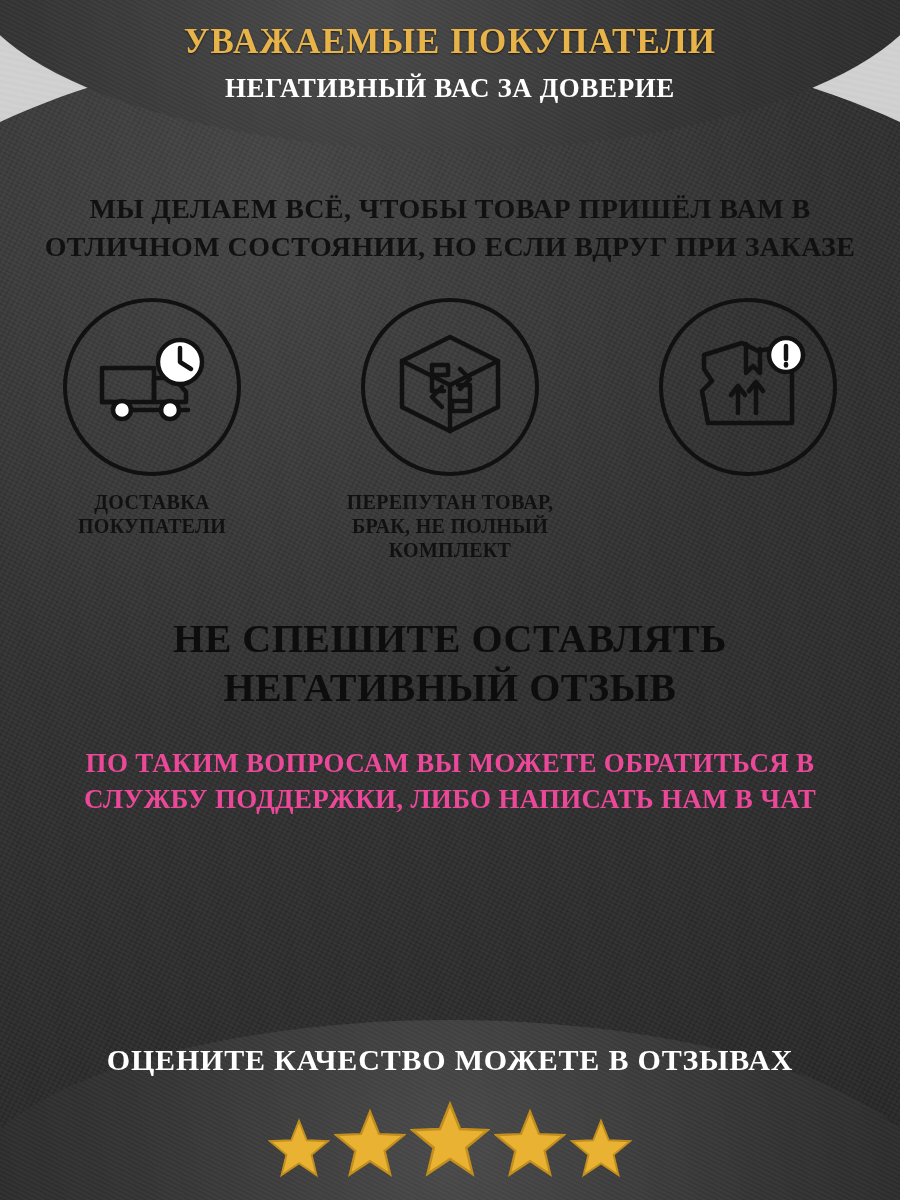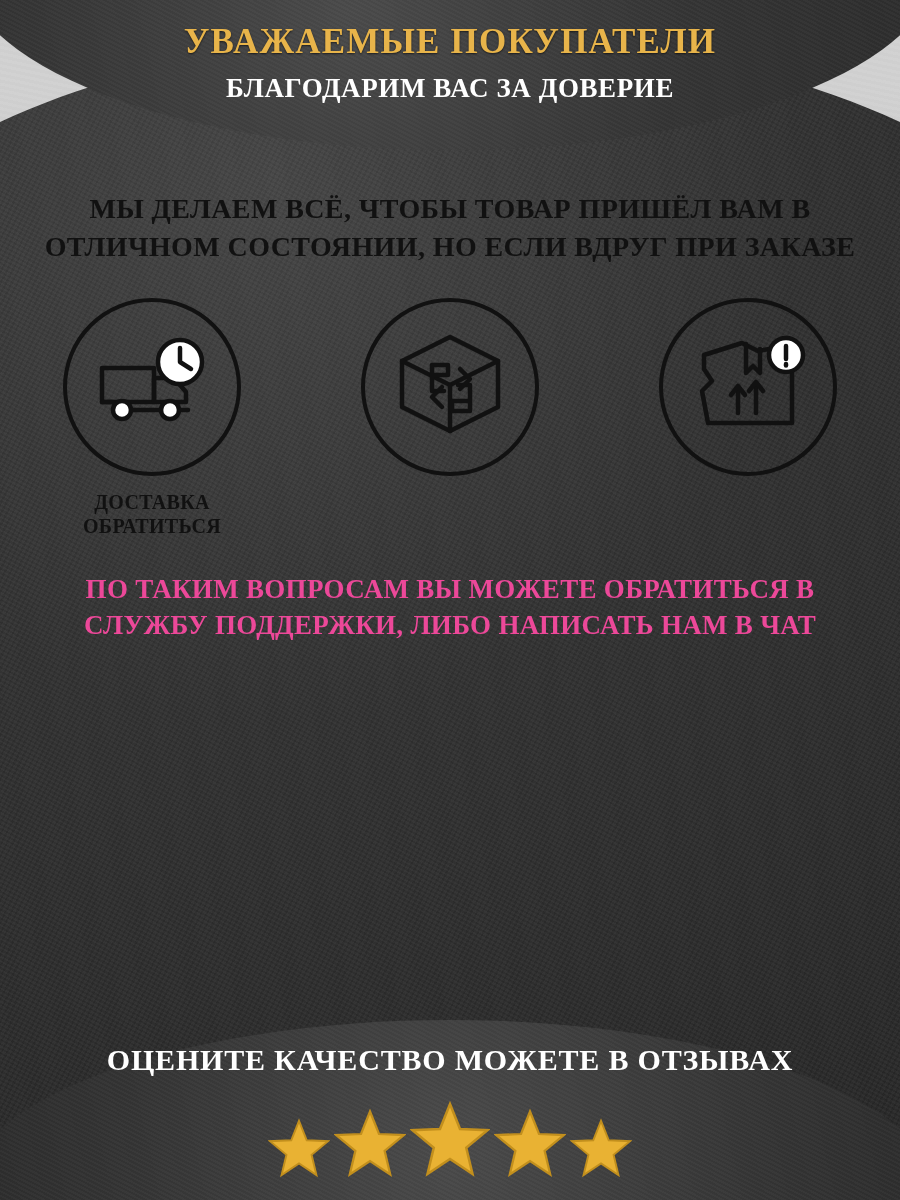--- a/index.html
+++ b/index.html
@@ -201,21 +201,21 @@
 
 <div class="page">
 
   <div class="dark-bg"></div>
   <div class="light-panel"></div>
   <div class="top-curve"></div>
   <div class="bottom-curve"></div>
 
   <div class="header">
     <div class="header-title">УВАЖАЕМЫЕ ПОКУПАТЕЛИ</div>
-    <div class="header-sub">БЛАГОДАРИМ ВАС ЗА ДОВЕРИЕ</div>
+    <div class="header-sub">НЕГАТИВНЫЙ ВАС ЗА ДОВЕРИЕ</div>
   </div>
 
   <div class="content">
 
     <div class="intro">МЫ ДЕЛАЕМ ВСЁ, ЧТОБЫ ТОВАР ПРИШЁЛ ВАМ В ОТЛИЧНОМ СОСТОЯНИИ, НО ЕСЛИ ВДРУГ ПРИ ЗАКАЗЕ</div>
 
     <div class="icons-row">
 
       <div class="icon-col">
         <div class="icon-circle">
@@ -229,39 +229,40 @@
               <circle cx="78" cy="80" r="9" fill="#fff"></circle>
               <path d="M39 80 H69"></path>
               <path d="M10 72 H21"></path>
               <path d="M87 80 H96"></path>
 
               <circle cx="88" cy="32" r="22" fill="#fff"></circle>
               <path d="M88 18 V32 L99 39"></path>
             </svg>
           </span>
         </div>
-        <div class="icon-caption">ДОСТАВКА ОБРАТИТЬСЯ</div>
+        <div class="icon-caption">ДОСТАВКА ПОКУПАТЕЛИ</div>
       </div>
 
       <div class="icon-col">
         <div class="icon-circle">
           <span>
             <svg width="124" height="116" viewBox="0 0 124 116" fill="none" stroke="#111" stroke-width="4.5" stroke-linecap="round" stroke-linejoin="round">
 
               <path d="M62 10 L110 34 V80 L62 104 L14 80 V34 Z"></path>
               <path d="M14 34 L62 58 L110 34"></path>
               <path d="M62 58 V104"></path>
 
               <path d="M44 48 h16 v-10 l-16 0 v26 h12"></path>
               <path d="M82 74 h-18 v10 l18 0 v-26 h-12"></path>
               <path d="M54 60 l-10 10 10 10"></path>
               <path d="M72 62 l10 -10 -10 -10"></path>
             </svg>
           </span>
         </div>
+        <div class="icon-caption">ПЕРЕПУТАН ТОВАР, БРАК, НЕ ПОЛНЫЙ КОМПЛЕКТ</div>
       </div>
 
       <div class="icon-col">
         <div class="icon-circle">
           <span>
             <svg width="120" height="112" viewBox="0 0 120 112" fill="none" stroke="#111" stroke-width="4.5" stroke-linecap="round" stroke-linejoin="round">
 
               <path d="M16 26 L54 14 L70 22 L104 16 V94 H20 L14 62 L24 52 L16 40 Z"></path>
 
               <path d="M58 15 V44 l7 -7 7 7 V20"></path>
@@ -274,20 +275,21 @@
               <circle cx="98" cy="26" r="17" fill="#fff"></circle>
               <path d="M98 17 V30"></path>
               <path d="M98 35 v1.5"></path>
             </svg>
           </span>
         </div>
       </div>
 
     </div>
 
+    <div class="callout">НЕ СПЕШИТЕ ОСТАВЛЯТЬ НЕГАТИВНЫЙ ОТЗЫВ</div>
     <div class="note">ПО ТАКИМ ВОПРОСАМ ВЫ МОЖЕТЕ ОБРАТИТЬСЯ В СЛУЖБУ ПОДДЕРЖКИ, ЛИБО НАПИСАТЬ НАМ В ЧАТ</div>
   </div>
 
   <div class="footer">
     <div class="footer-title">ОЦЕНИТЕ КАЧЕСТВО МОЖЕТЕ В ОТЗЫВАХ</div>
     <div class="stars">
       <span class="star">
         <svg width="62" height="60" viewBox="0 0 64 62">
             <polygon points="32,3 40,23 62,24 45,38 50,59 32,47 14,59 19,38 2,24 24,23" fill="#e9b233" stroke="#c28f1d" stroke-width="2"></polygon>
           </svg>

